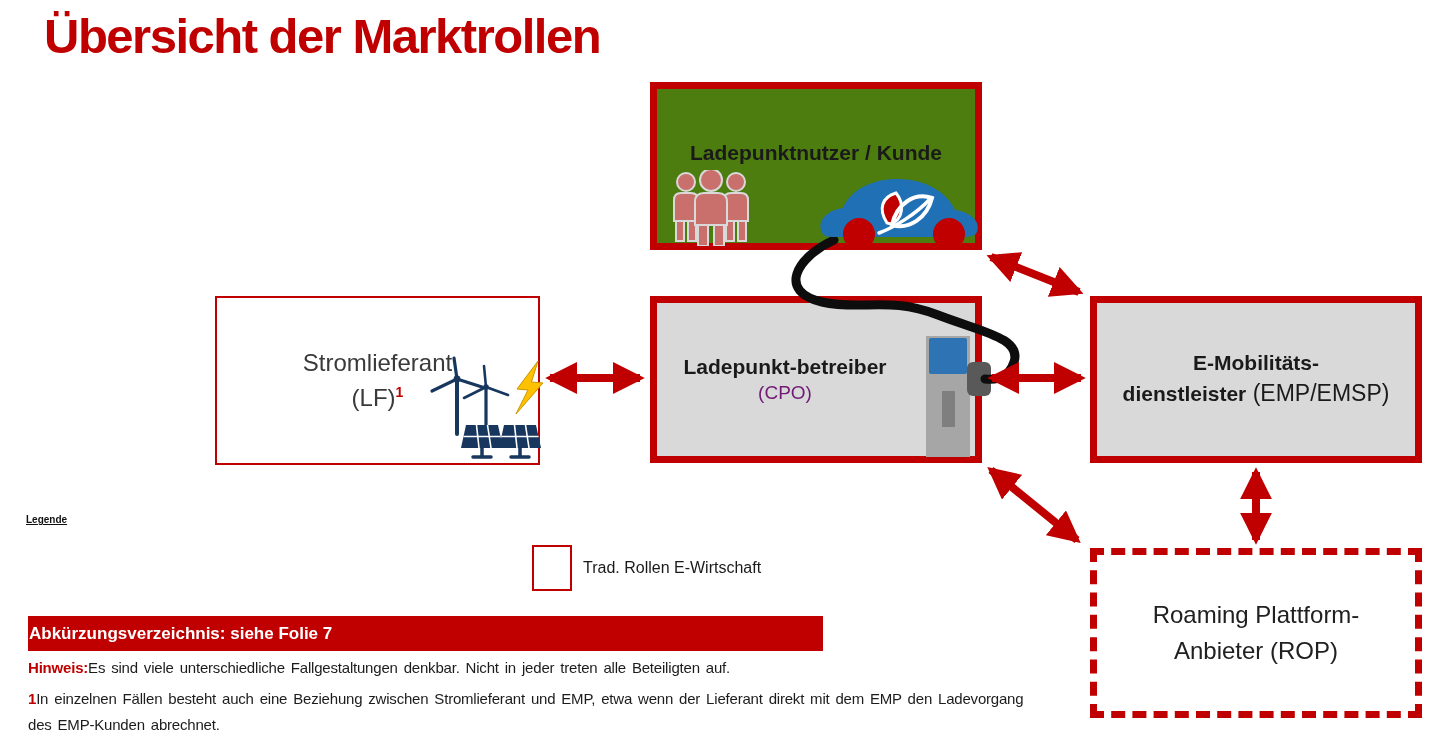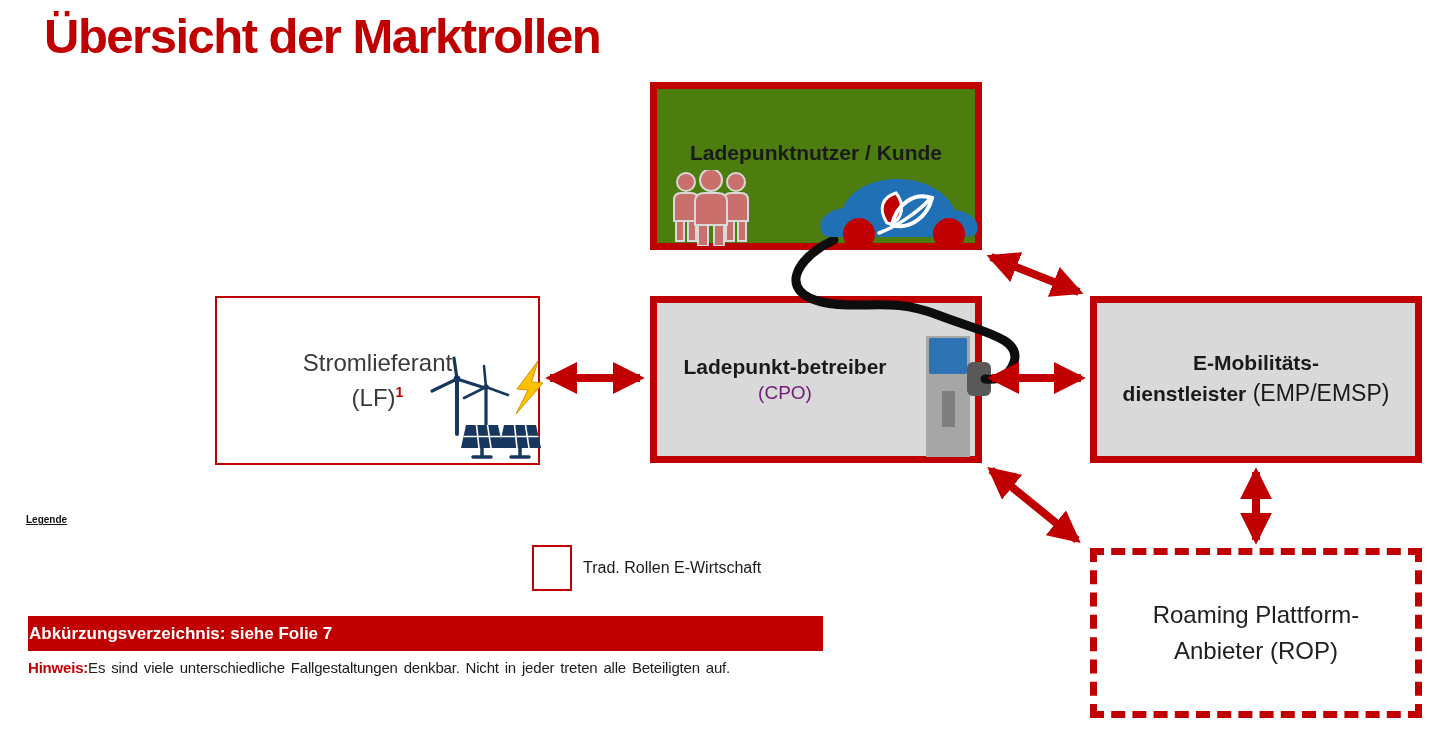--- a/index.html
+++ b/index.html
@@ -165,14 +165,17 @@
     <span>Trad. Rollen E-Wirtschaft</span>
   </div>
 
   <div class="banner">
     <span>Abkürzungsverzeichnis: siehe Folie 7</span>
   </div>
 
   <div class="note note-hinweis">
     <span class="red-b">Hinweis:</span><span>Es sind viele unterschiedliche Fallgestaltungen denkbar. Nicht in jeder treten alle Beteiligten auf.</span>
   </div>
+  <div class="note note-foot">
+    <span class="red-b">1</span><span>In einzelnen Fällen besteht auch eine Beziehung zwischen Stromlieferant und EMP, etwa wenn der Lieferant direkt mit dem EMP den Ladevorgang des EMP-Kunden abrechnet.</span>
+  </div>
 
 </div>
 
 </body></html>

